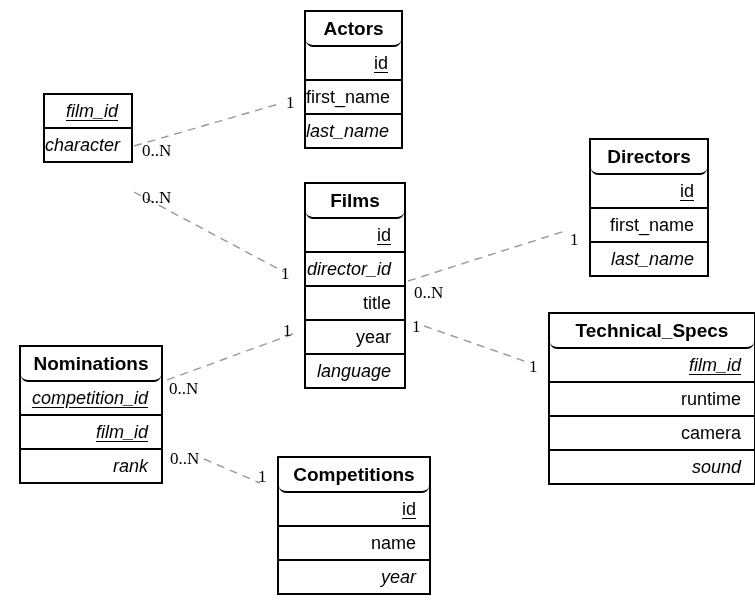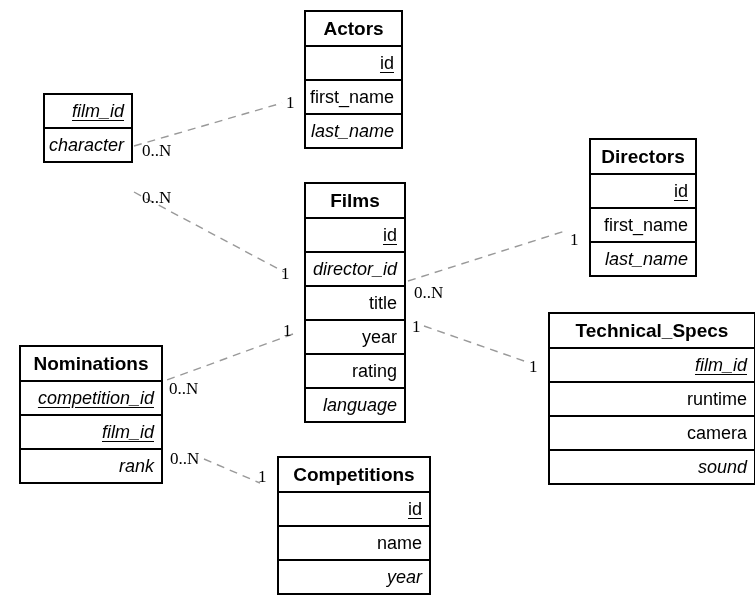--- a/index.html
+++ b/index.html
@@ -16,42 +16,43 @@
     background: #ffffff;
     border: 2px solid #000000;
     box-sizing: border-box;
   }
   .th {
     height: 33px; line-height: 33px;
     text-align: center;
     font-weight: bold; font-size: 19px;
     border-bottom: 2px solid #000000;
     white-space: nowrap;
+    border-radius: 7px;
   }
   .td {
     height: 32px; line-height: 32px;
-    text-align: right; padding-right: 7px;
+    text-align: right; padding-right: 13px;
     font-size: 18px;
     border-bottom: 2px solid #000000;
     white-space: nowrap;
   }
   .etable .td:last-child { border-bottom: none; font-style: italic; }
   .pk { text-decoration: underline; text-underline-offset: 3px; }
   .fk { font-style: italic; text-align: right; }
   .card {
     position: absolute;
     font-family: "Liberation Serif", serif;
     font-size: 17px; color: #000000;
     white-space: nowrap;
   }
   
   .t-actors       { left: 304px; top: 10px;  width: 99px;  }
   .t-roles        { left: 43px;  top: 93px;  width: 90px;  }
   .t-films        { left: 304px; top: 182px; width: 102px; }
-  .t-directors    { left: 589px; top: 138px; width: 108px; }
+  .t-directors    { left: 589px; top: 138px; width: 120px; }
   .t-nominations  { left: 19px;  top: 345px; width: 144px; }
   .t-techspecs    { left: 548px; top: 312px; width: 208px; }
   .t-competitions { left: 277px; top: 456px; width: 154px; }
 </style>
 </head>
 <body>
 
 <div class="canvas">
 
   <svg class="wires" width="755" height="604" viewBox="0 0 755 604">
@@ -76,21 +77,20 @@
     <div class="td pk fk">film_id</div>
     <div class="td">character</div>
   </div>
 
   <div class="etable t-films">
     <div class="th">Films</div>
     <div class="td pk">id</div>
     <div class="td fk">director_id</div>
     <div class="td">title</div>
     <div class="td">year</div>
-    <div class="td">rating</div>
     <div class="td">language</div>
   </div>
 
   <div class="etable t-directors">
     <div class="th">Directors</div>
     <div class="td pk">id</div>
     <div class="td">first_name</div>
     <div class="td">last_name</div>
   </div>
 

